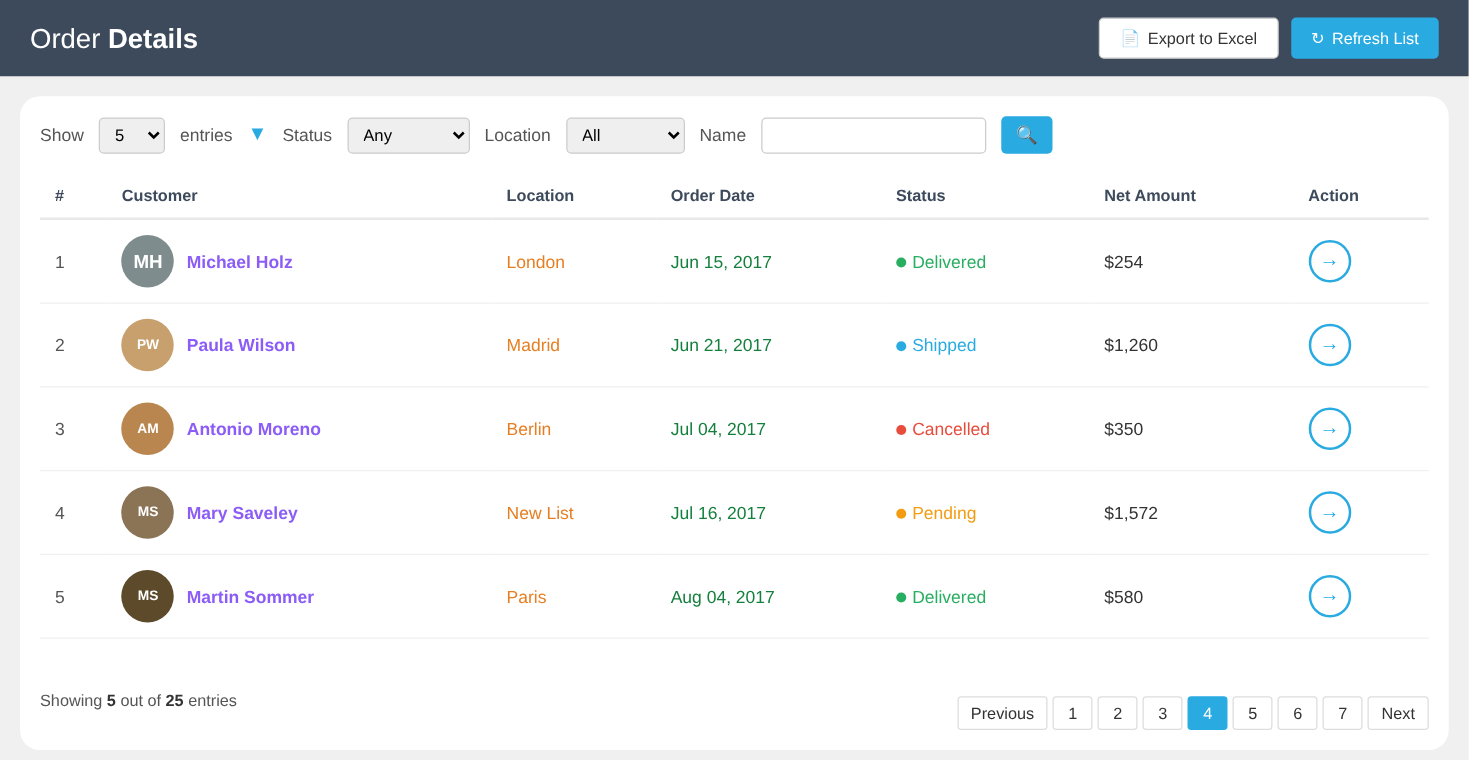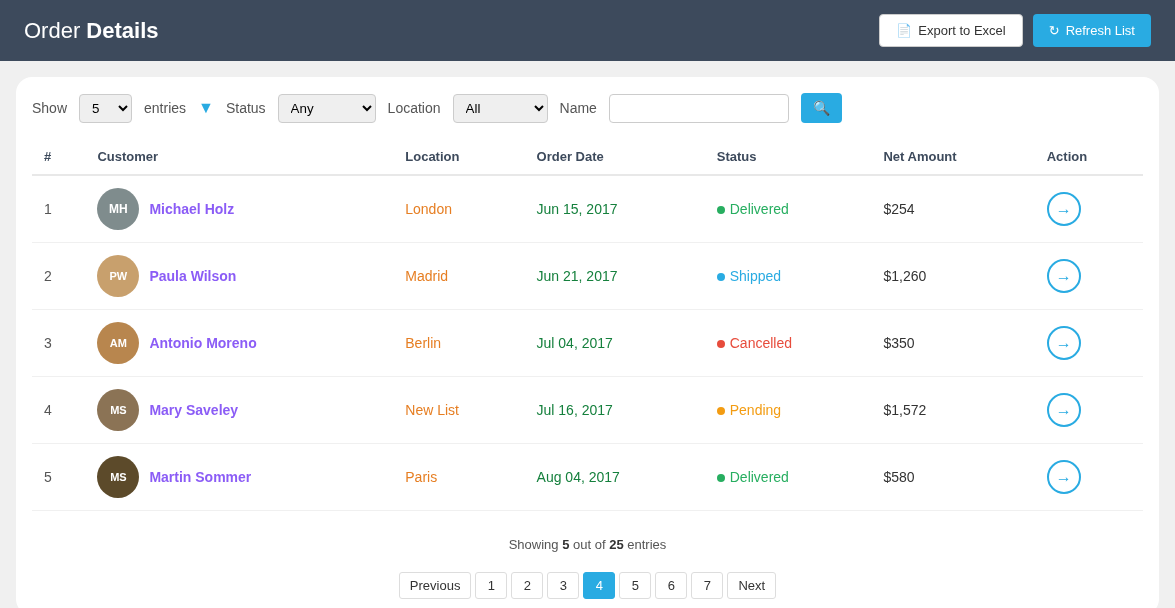--- a/index.html
+++ b/index.html
@@ -127,21 +127,20 @@
       color: #29abe2;
       font-size: 16px;
     }
 
     .footer {
       display: flex;
       align-items: center;
       justify-content: space-between;
       margin-top: 16px;
       padding-top: 10px;
-      flex-direction: column;
     }
     .showing-text { color: #555; font-size: 13px; }
     .showing-text strong { color: #333; font-weight: 700; }
     .pagination { display: flex; align-items: center; gap: 4px; margin-top: 20px; }
     .page-btn {
       border: 1px solid #ddd;
       background: #fff;
       padding: 5px 10px;
       border-radius: 3px;
       cursor: pointer;
@@ -224,21 +223,21 @@
         <th>Status</th>
         <th>Net Amount</th>
         <th>Action</th>
       </tr>
     </thead>
     <tbody id="table-body">
     <tr>
     <td class="row-num">1</td>
     <td>
       <div class="customer-cell">
-        <div class="avatar" style="background:#7f8c8d; color:#fff; font-size:12px; font-weight:600;">
+        <div class="avatar" style="background:#7f8c8d; color:#fff; font-size:15px; font-weight:600;">
           MH
         </div>
         <span class="customer-name">Michael Holz</span>
       </div>
     </td>
     <td><span class="location-link">London</span></td>
     <td><span class="order-date">Jun 15, 2017</span></td>
     <td>
       <span class="status-delivered">
         <span class="status-dot dot-green"></span>Delivered

